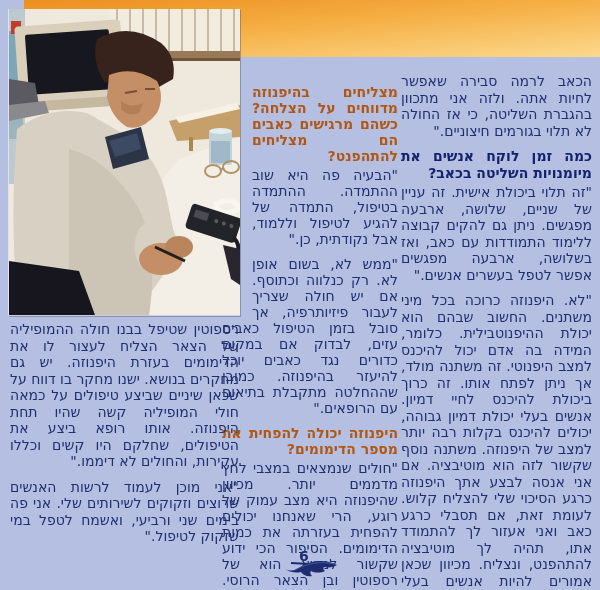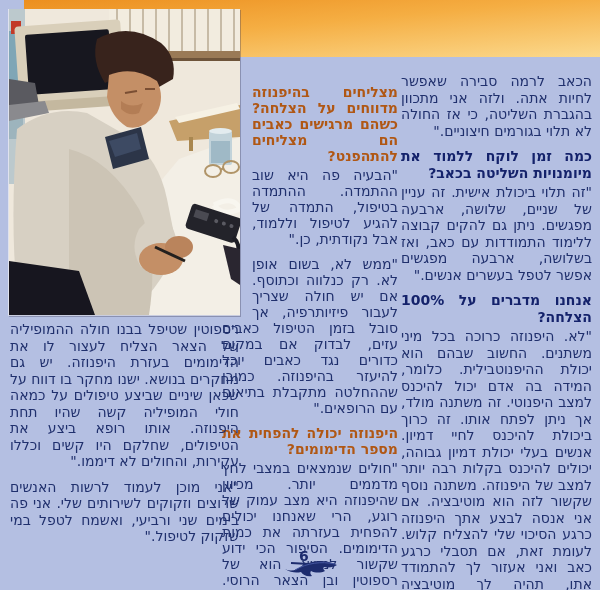--- a/index.html
+++ b/index.html
@@ -134,23 +134,22 @@
   <div class="spacer"></div>
   <p class="h-orange">מצליחים בהיפנוזה מדווחים על הצלחה? כשהם מרגישים כאבים הם מצליחים להתהפנט?</p>
   <p class="para">"הבעיה פה היא שוב ההתמדה. ההתמדה בטיפול, התמדה של להגיע לטיפול וללמוד, אבל נקודתית, כן."</p>
   <p class="para">"ממש לא, בשום אופן לא. רק כנלווה וכתוסף. אם יש חולה שצריך לעבור פיזיותרפיה, אך סובל בזמן הטיפול כאבים עזים, לבדוק אם במקום כדורים נגד כאבים יוכל להיעזר בהיפנוזה. כמובן שההחלטה מתקבלת בתיאום עם הרופאים."</p>
   <p class="h-orange">היפנוזה יכולה להפחית את מספר הדימומים?</p>
   <p class="para">"חולים שנמצאים במצבי לחץ מדממים יותר. מכיוון שהיפנוזה היא מצב עמוק של רוגע, הרי שאנחנו יכולים להפחית בעזרתה את כמות הדימומים. הסיפור הכי ידוע שקשור לנושא הוא של רספוטין ובן הצאר הרוסי. רספוטין היה כומר שהתמחה בהיפנוזה בתקופת הצאר ברוסיה. באותה תקופה כמובן לא היו פקטורים, אבל</p>
 </div>
 
 <div class="col col-right">
   <p class="para">הכאב לרמה סבירה שאפשר לחיות אתה. ולזה אני מתכוון בהגברת השליטה, כי אז החולה לא תלוי בגורמים חיצוניים."</p>
-  <p class="h-navy">כמה זמן לוקח ללמוד את מיומנויות השליטה בכאב?</p>
+  <p class="h-navy">כמה זמן לוקח אנשים את מיומנויות השליטה בכאב?</p>
   <p class="para">"זה תלוי ביכולת אישית. זה עניין של שניים, שלושה, ארבעה מפגשים. ניתן גם להקים קבוצה ללימוד התמודדות עם כאב, ואז בשלושה, ארבעה מפגשים אפשר לטפל בעשרים אנשים."</p>
-  <p class="h-navy">אנחנו מדברים על 100% הצלחה?</p>
   <p class="para">"לא. היפנוזה כרוכה בכל מיני משתנים. החשוב שבהם הוא יכולת ההיפנוטבילית. כלומר, המידה בה אדם יכול להיכנס למצב היפנוטי. זה משתנה מולד, אך ניתן לפתח אותו. זה כרוך ביכולת להיכנס לחיי דמיון. אנשים בעלי יכולת דמיון גבוהה, יכולים להיכנס בקלות רבה יותר למצב של היפנוזה. משתנה נוסף שקשור לזה הוא מוטיבציה. אם אני אנסה לבצע אתך היפנוזה כרגע הסיכוי שלי להצליח קלוש. לעומת זאת, אם תסבלי כרגע כאב ואני אעזור לך להתמודד אתו, תהיה לך מוטיבציה להתהפנט, ונצליח. מכיוון שכאן אמורים להיות אנשים בעלי מוטיבציה גבוהה בגלל הכאבים שהם סובלים, היכולת שלהם להשתמש בהיפנוזה אמורה להיות גבוהה."</p>
 </div>
 
 <div class="col col-left">
   <p class="para">רספוטין שטיפל בבנו חולה ההמופיליה של הצאר הצליח לעצור לו את הדימומים בעזרת היפנוזה. יש גם מחקרים בנושא. ישנו מחקר בו דווח על שכאן שיניים שביצע טיפולים על כמאה חולי המופיליה קשה שהיו תחת היפנוזה. אותו רופא ביצע את הטיפולים, שחלקם היו קשים וכללו עקירות, והחולים לא דיממו."</p>
   <p class="para">"אני מוכן לעמוד לרשות האנשים שרוצים וזקוקים לשירותים שלי. אני פה בימים שני ורביעי, ואשמח לטפל במי שזקוק לטיפול."</p>
 </div>
 
 <div class="ornament">
   <svg width="64" height="34" viewBox="0 0 64 34">

